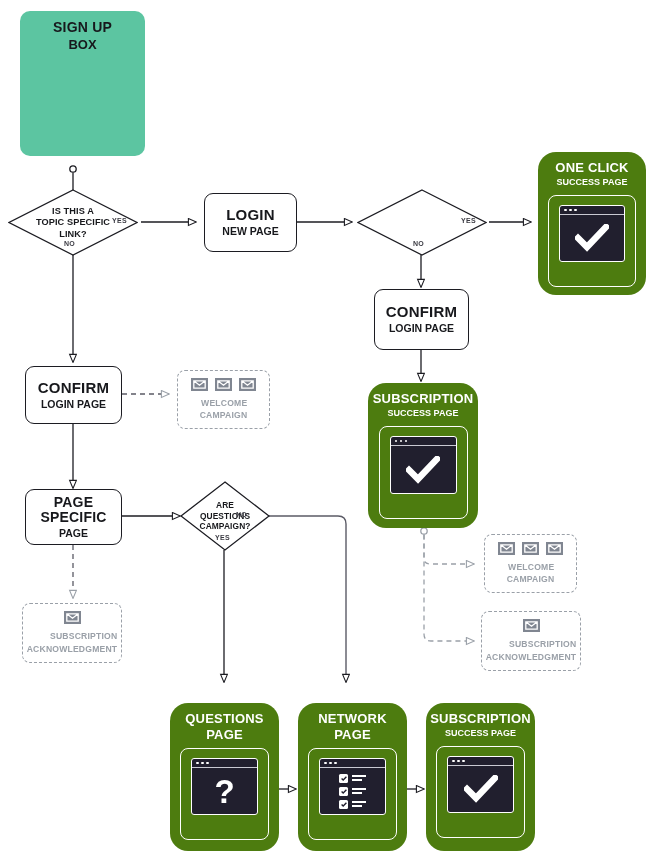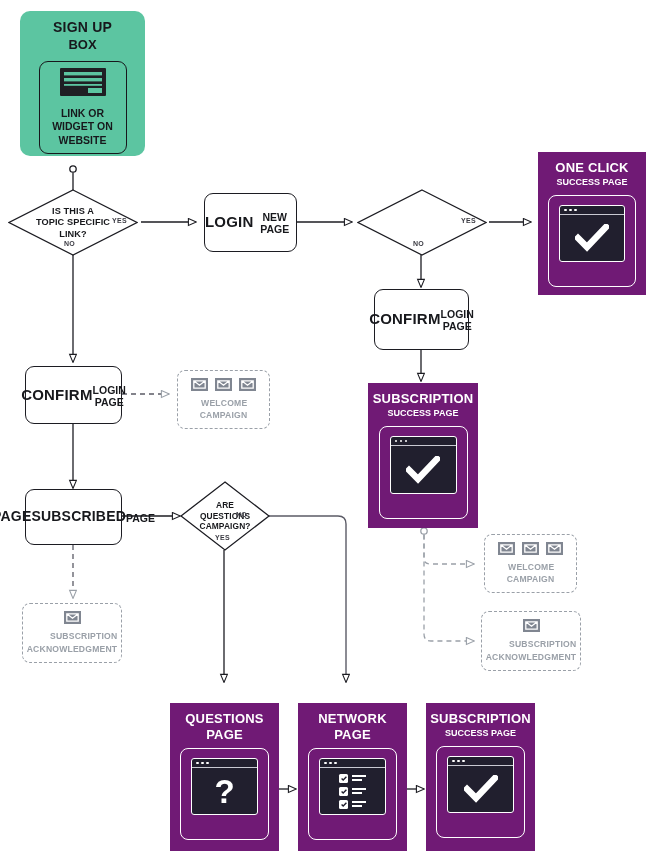--- a/index.html
+++ b/index.html
@@ -63,21 +63,21 @@
     line-height:1.28;
   }
 
   
   .wbox{
     background:#ffffff;
     border:1.6px solid #1c1c22;
     border-radius:9px;
     box-sizing:border-box;
     display:flex;
-    flex-direction:row;
+    flex-direction:column;
     align-items:center;
     justify-content:center;
   }
   .wbox .node-title{font-size:15px;color:#17181c;}
   .wbox .node-sub{font-size:10.5px;color:#17181c;margin-top:3px;}
 
   
   .diamond-wrap{}
   .diamond-shape{
     position:absolute;
@@ -99,22 +99,22 @@
   .branch-label{
     position:absolute;
     font-size:7px;
     font-weight:bold;
     color:#3c3c44;
     letter-spacing:.3px;
   }
 
   
   .dark-card{
-    background:#701a75;
-    border-radius:0;
+    background:#4d7c0f;
+    border-radius:18px;
     box-sizing:border-box;
     display:flex;
     flex-direction:column;
     align-items:center;
     padding-top:9px;
   }
   .dark-card .node-title{font-size:13px;color:#ffffff;}
   .dark-card .node-sub{font-size:9px;color:#ffffff;margin-top:2px;}
   .dark-inner{
     margin-top:8px;
@@ -253,36 +253,20 @@
 
       <path d="M279,789 L296,789" stroke="#1c1c22" stroke-width="1.3" fill="none" marker-end="url(#ah)"></path>
 
       <path d="M407,789 L424,789" stroke="#1c1c22" stroke-width="1.3" fill="none" marker-end="url(#ah)"></path>
     </svg>
   </div>
 
   <div class="abs teal-card" style="left:20px;top:11px;width:125px;height:145px;">
     <div class="node-title">SIGN UP</div>
     <div class="node-sub">BOX</div>
-    <div class="teal-inner">
-      <span>
-        <svg width="46" height="28" viewBox="0 0 46 28">
-          <rect x="0" y="0" width="46" height="28" rx="1" fill="#1f2024"></rect>
-          <rect x="4" y="4" width="38" height="3.4" fill="#5cc5a1"></rect>
-          <rect x="4" y="10" width="38" height="3.4" fill="#5cc5a1"></rect>
-          <rect x="4" y="16" width="38" height="1.8" fill="#5cc5a1"></rect>
-          <rect x="28" y="20" width="14" height="5" fill="#5cc5a1"></rect>
-        </svg>
-      </span>
-      <div class="widget-label">
-        <div>LINK OR</div>
-        <div>WIDGET ON</div>
-        <div>WEBSITE</div>
-      </div>
-    </div>
   </div>
 
   <div class="abs diamond-wrap" style="left:8px;top:189px;width:130px;height:67px;">
     <svg class="diamond-shape" viewBox="0 0 130 67" preserveAspectRatio="none">
       <polygon points="65,1 129,33.5 65,66 1,33.5" fill="#ffffff" stroke="#1c1c22" stroke-width="1.3"></polygon>
     </svg>
     <div class="diamond-text">
       <div>IS THIS A</div>
       <div>TOPIC SPECIFIC</div>
       <div>LINK?</div>
@@ -375,21 +359,21 @@
               <path d="M3,14 L12,23 L31,3" stroke="#ffffff" stroke-width="6.5" fill="none" stroke-linecap="square" stroke-linejoin="miter"></path>
             </svg>
           </span>
         </div>
       </div>
     </div>
   </div>
 
   <div class="abs wbox" style="left:25px;top:489px;width:97px;height:56px;">
     <div class="node-title" style="font-size:14px;">PAGE</div>
-    <div class="node-title" style="font-size:14px;">SUBSCRIBED</div>
+    <div class="node-title" style="font-size:14px;">SPECIFIC</div>
     <div class="node-sub">PAGE</div>
   </div>
 
   <div class="abs diamond-wrap" style="left:180px;top:481px;width:90px;height:70px;">
     <svg class="diamond-shape" viewBox="0 0 90 70" preserveAspectRatio="none">
       <polygon points="45,1 89,35 45,69 1,35" fill="#ffffff" stroke="#1c1c22" stroke-width="1.3"></polygon>
     </svg>
     <div class="diamond-text" style="font-size:8.4px;">
       <div>ARE</div>
       <div>QUESTIONS</div>

